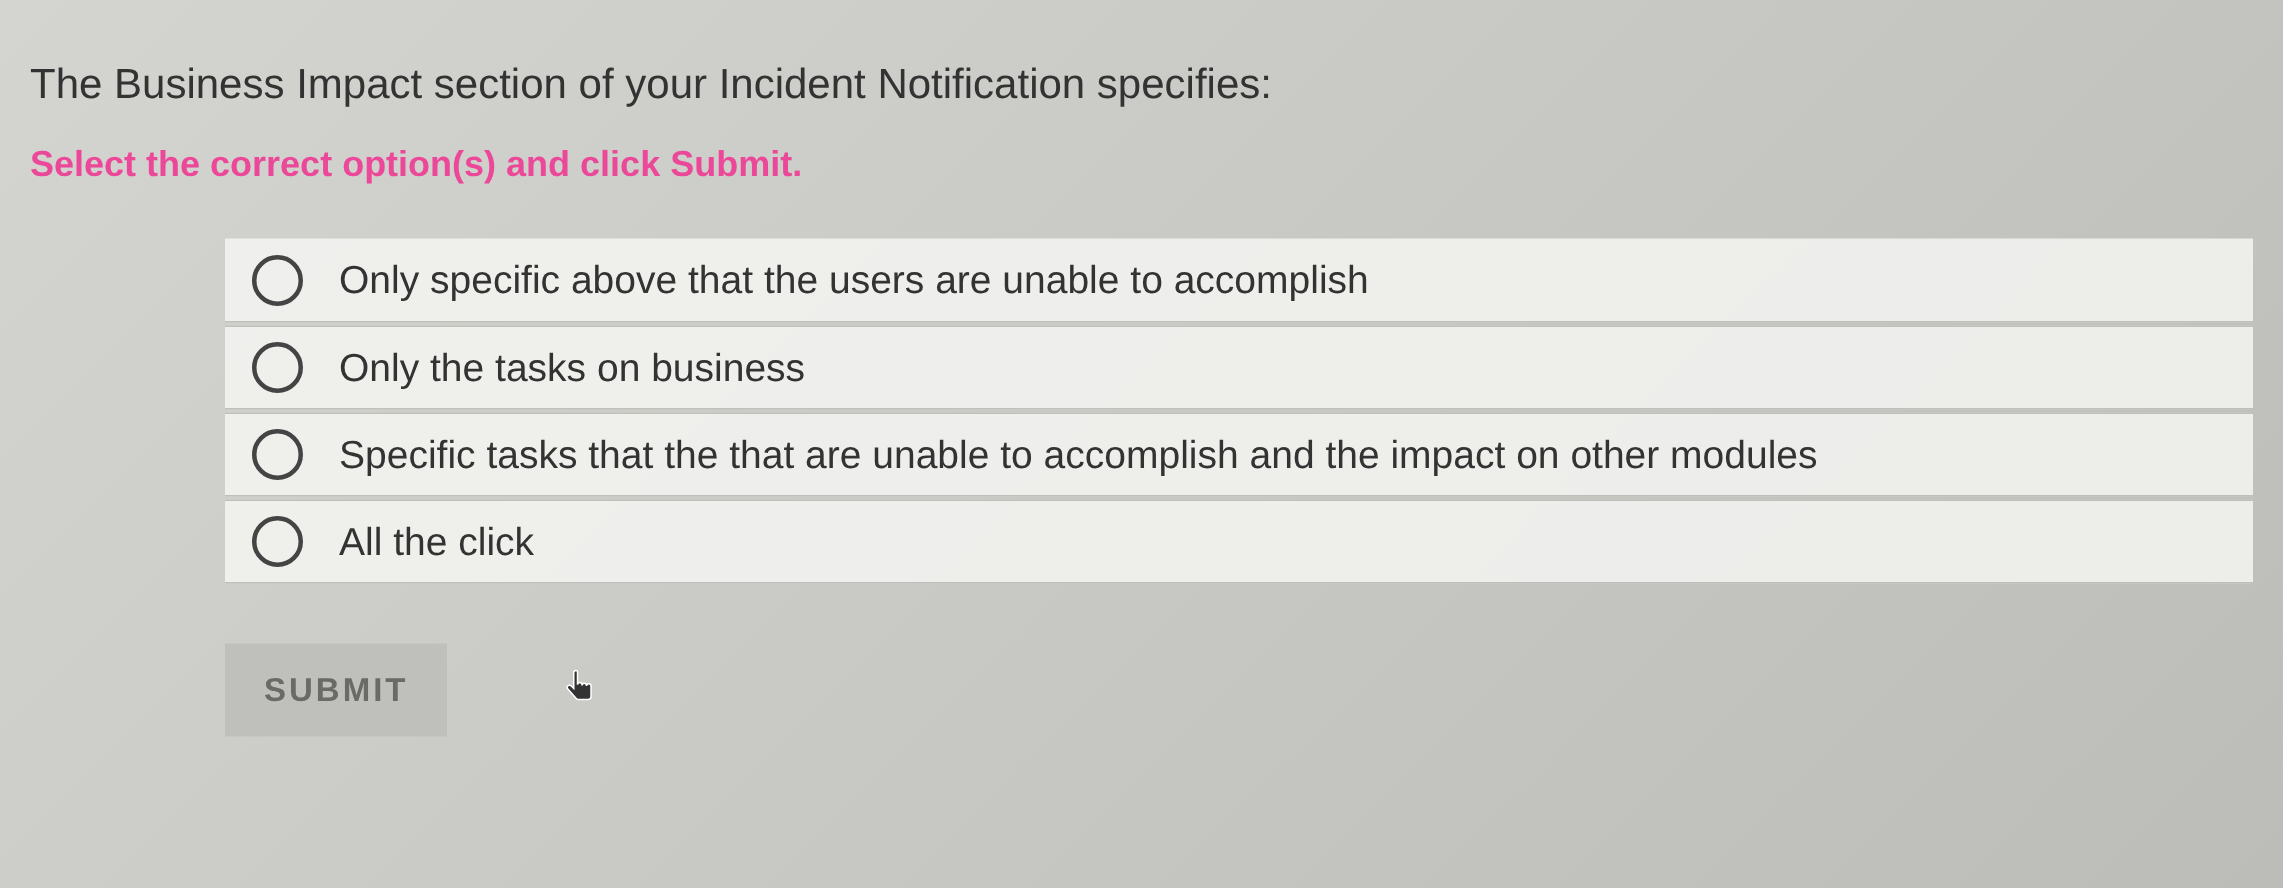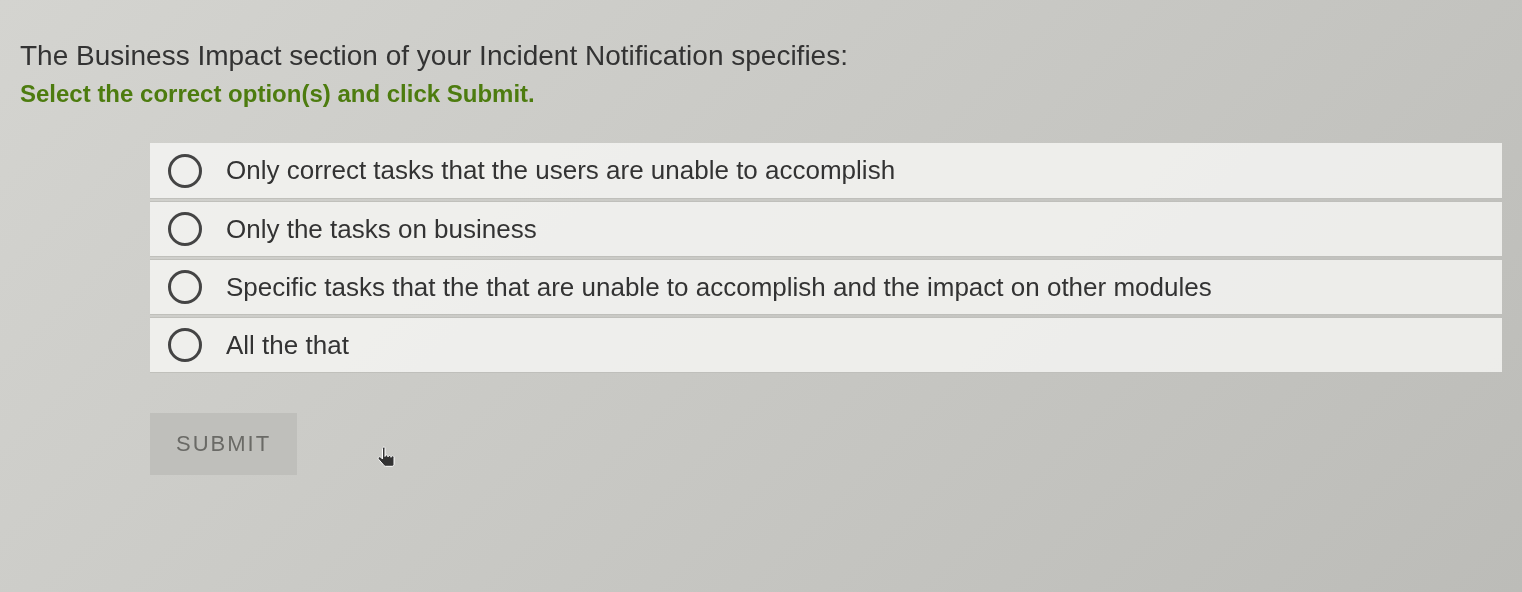--- a/index.html
+++ b/index.html
@@ -16,26 +16,26 @@
       padding: 40px 20px 0 20px;
       color: #333;
     }
     .question-block {
       margin-bottom: 30px;
     }
     .question-text {
       font-size: 28px;
       font-weight: 400;
       color: #333;
-      margin-bottom: 8px;
+      margin-bottom: 24px;
     }
     .instruction-text {
       font-size: 24px;
       font-weight: 700;
-      color: #4d7c0f;
+      color: #ec4899;
     }
     .options {
       margin-left: 130px;
       margin-top: 35px;
     }
     .option-row {
       display: flex;
       align-items: center;
       background: rgba(245, 245, 242, 0.85);
       border-top: 1px solid rgba(160,160,155,0.6);
@@ -66,21 +66,21 @@
       margin-left: 130px;
       margin-top: 40px;
     }
     .submit-btn {
       background: #bfbfbb;
       color: #6a6a66;
       border: none;
       font-size: 22px;
       letter-spacing: 2px;
       padding: 18px 26px;
-      font-weight: 400;
+      font-weight: 700;
       cursor: pointer;
       font-family: inherit;
     }
     .cursor-hand {
       position: absolute;
       left: 375px;
       top: 445px;
       width: 24px;
       height: 28px;
       pointer-events: none;
@@ -90,33 +90,33 @@
 <body>
 
 <div class="question-block">
   <div class="question-text">The Business Impact section of your Incident Notification specifies:</div>
   <div class="instruction-text">Select the correct option(s) and click Submit.</div>
 </div>
 
 <div class="options">
   <div class="option-row">
     <span class="radio-circle"></span>
-    <span class="option-label">Only correct tasks that the users are unable to accomplish</span>
+    <span class="option-label">Only specific above that the users are unable to accomplish</span>
   </div>
   <div class="option-row">
     <span class="radio-circle"></span>
     <span class="option-label">Only the tasks on business</span>
   </div>
   <div class="option-row">
     <span class="radio-circle"></span>
     <span class="option-label">Specific tasks that the that are unable to accomplish and the impact on other modules</span>
   </div>
   <div class="option-row">
     <span class="radio-circle"></span>
-    <span class="option-label">All the that</span>
+    <span class="option-label">All the click</span>
   </div>
 </div>
 
 <div class="submit-area">
   <button class="submit-btn">SUBMIT</button>
 </div>
 
 <svg class="cursor-hand" viewBox="0 0 24 28">
   <path fill="#333" d="M9 2c-.8 0-1.5.7-1.5 1.5V14l-1.8-1.8c-.6-.6-1.5-.6-2.1 0s-.6 1.5 0 2.1l5.4 6.2c.4.5 1 .8 1.6.8h6.4c1.1 0 2-.9 2-2v-7c0-.8-.7-1.5-1.5-1.5S16 11.5 16 12.3V12c0-.8-.7-1.5-1.5-1.5S13 11.2 13 12v-.5c0-.8-.7-1.5-1.5-1.5S10 10.7 10 11.5v-8C10 2.7 9.8 2 9 2z" stroke="#fff" stroke-width="1"></path>
 </svg>

